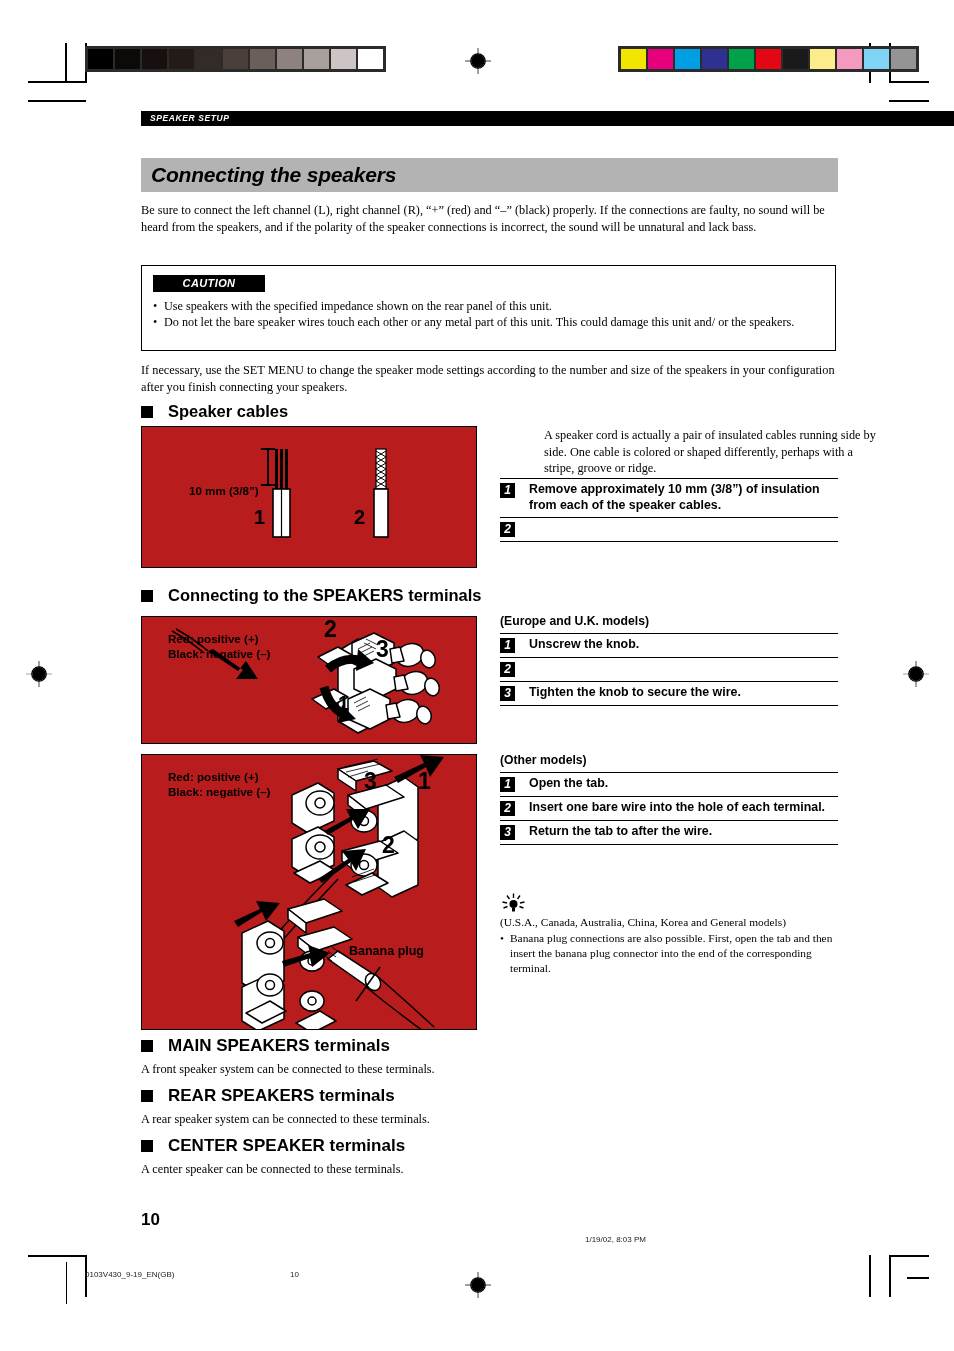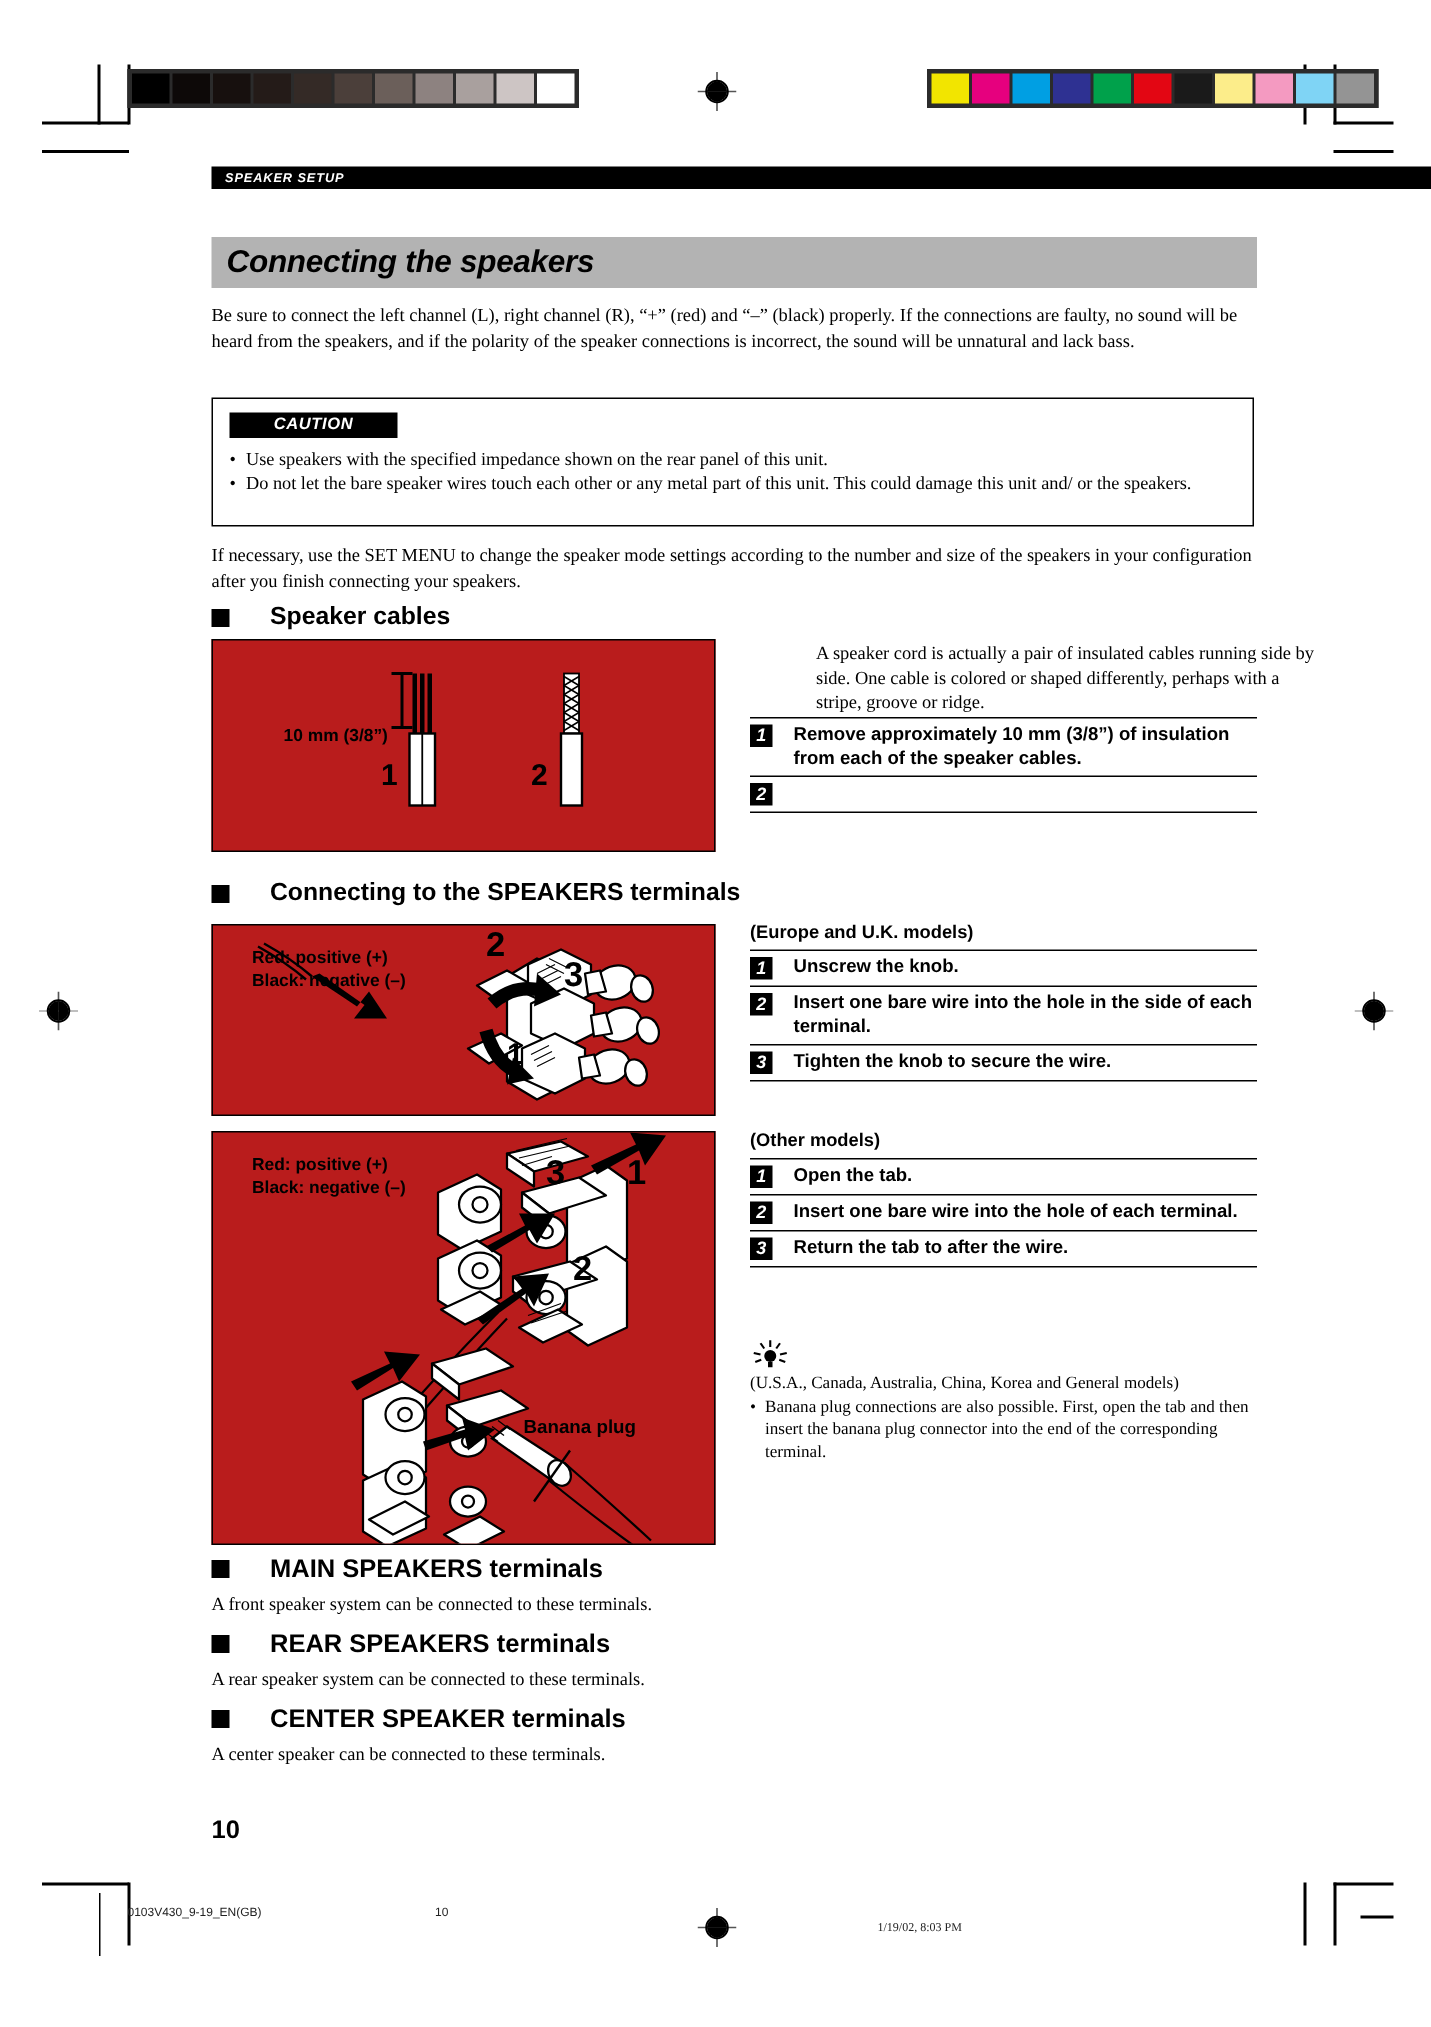--- a/index.html
+++ b/index.html
@@ -34,21 +34,21 @@
   .caution-tag{position:absolute;left:11px;top:9px;width:112px;height:17px;background:#000;}
   .caution-tag span{display:block;color:#fff;font-family:"Liberation Sans",sans-serif;font-weight:bold;
        font-style:italic;font-size:11px;line-height:17px;text-align:center;letter-spacing:.4px;}
   .caution-list{position:absolute;left:11px;top:32px;width:668px;font-size:12.2px;line-height:16.4px;}
   .cl-row{display:flex;}
   .cl-b{width:11px;flex:none;}
   .cl-t{flex:1;}
 
   
   .sec{position:absolute;display:flex;align-items:center;font-family:"Liberation Sans",sans-serif;
-       font-weight:bold;gap:12px;}
+       font-weight:bold;}
   .sec .sq{width:12px;height:12px;background:#000;flex:none;}
   .sec .txt{margin-left:15px;}
 
   
   .figbox{position:absolute;border:1.3px solid #000;box-sizing:border-box;background:#b91c1c;}
 
   
   .steps{position:absolute;}
   .step{display:flex;border-top:1.4px solid #000;padding:3px 0 4px 0;}
   .step:last-child{border-bottom:1.4px solid #000;}
@@ -373,21 +373,20 @@
 </div>
 
 <div class="modelhdr" style="left:500px;top:614px;">(Europe and U.K. models)</div>
 <div class="steps" style="left:500px;top:633px;width:338px;">
   <div class="step">
     <div class="stepnum">1</div>
     <div class="steptxt">Unscrew the knob.</div>
   </div>
   <div class="step">
     <div class="stepnum">2</div>
-    <div class="steptxt">Insert one bare wire into the hole in the side of each terminal.</div>
   </div>
   <div class="step">
     <div class="stepnum">3</div>
     <div class="steptxt">Tighten the knob to secure the wire.</div>
   </div>
 </div>
 
 <div class="modelhdr" style="left:500px;top:753px;text-align:right;">(Other models)</div>
 <div class="steps" style="left:500px;top:772px;width:338px;">
   <div class="step">
@@ -441,13 +440,13 @@
   <span class="sq"></span>
   <span class="txt">CENTER SPEAKER terminals</span>
 </div>
 <div class="para" style="left:141px;top:1161px;width:560px;">A center speaker can be connected to these terminals.</div>
 
 <div class="pageno">10</div>
 
 <div class="vline" style="left:66px;top:1262px;height:42px;"></div>
 <div class="footer" style="left:85px;top:1270px;">0103V430_9-19_EN(GB)</div>
 <div class="footer" style="left:290px;top:1270px;">10</div>
-<div class="footer" style="left:585px;top:1280px;font-family:Liberation Serif, serif;">1/19/02, 8:03 PM</div>
+<div class="footer" style="left:585px;top:1235px;">1/19/02, 8:03 PM</div>
 
 </body></html>

